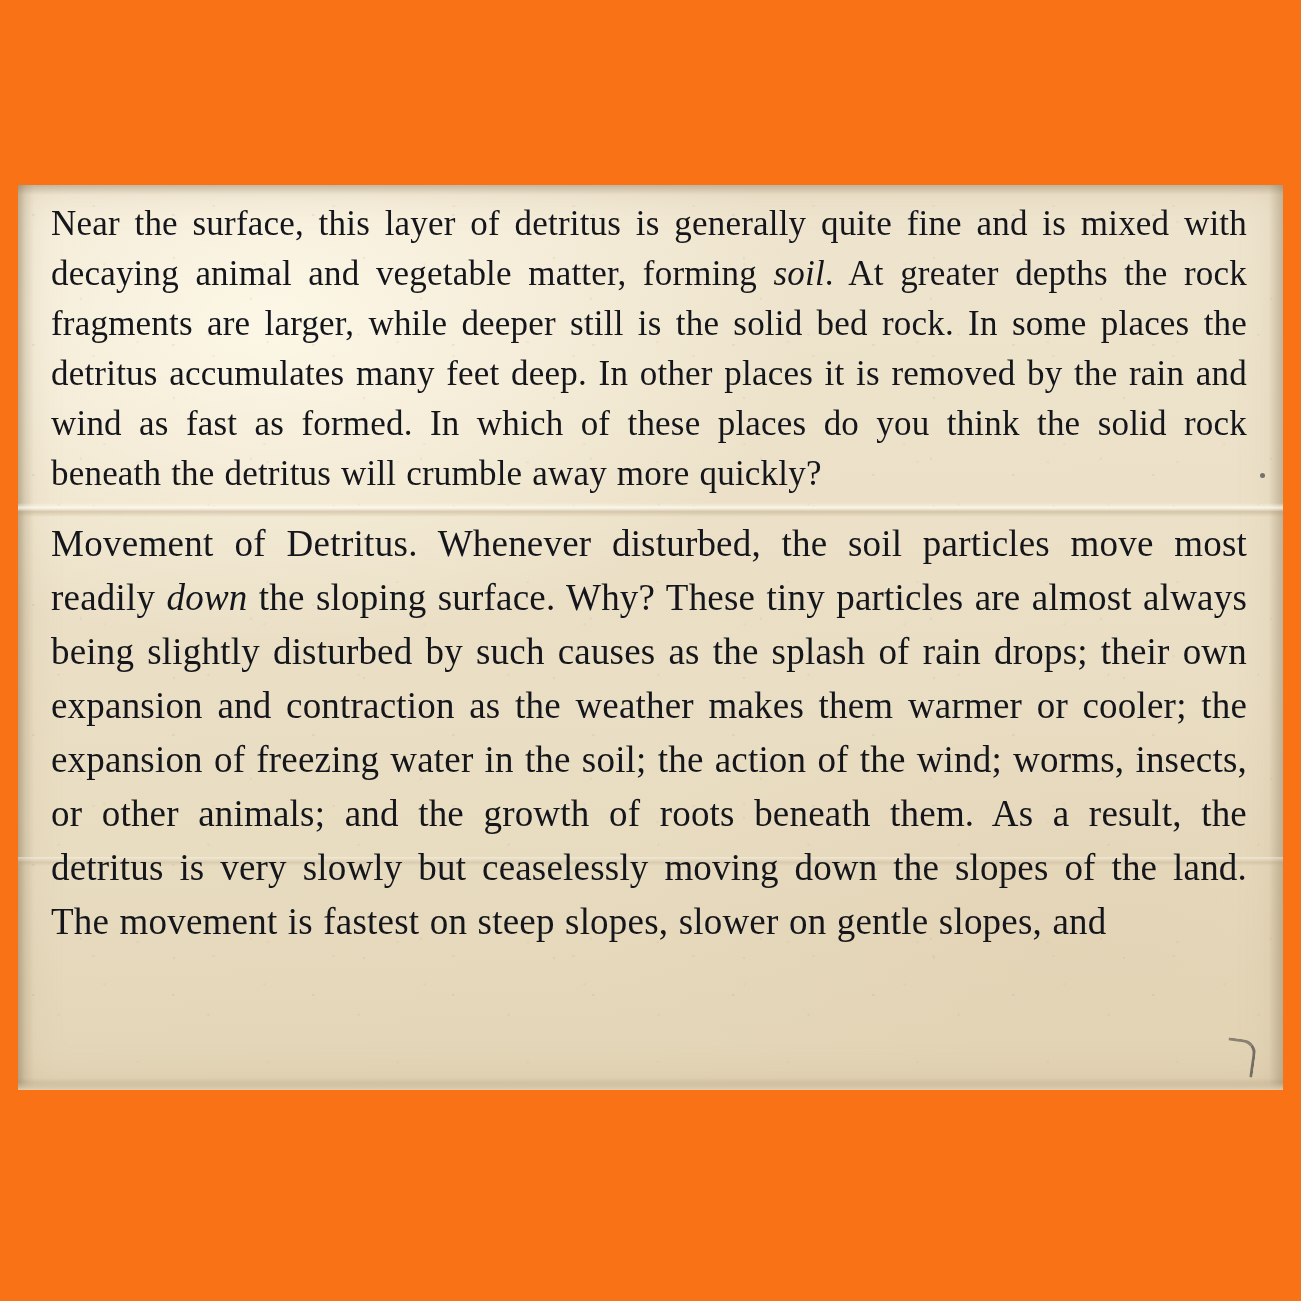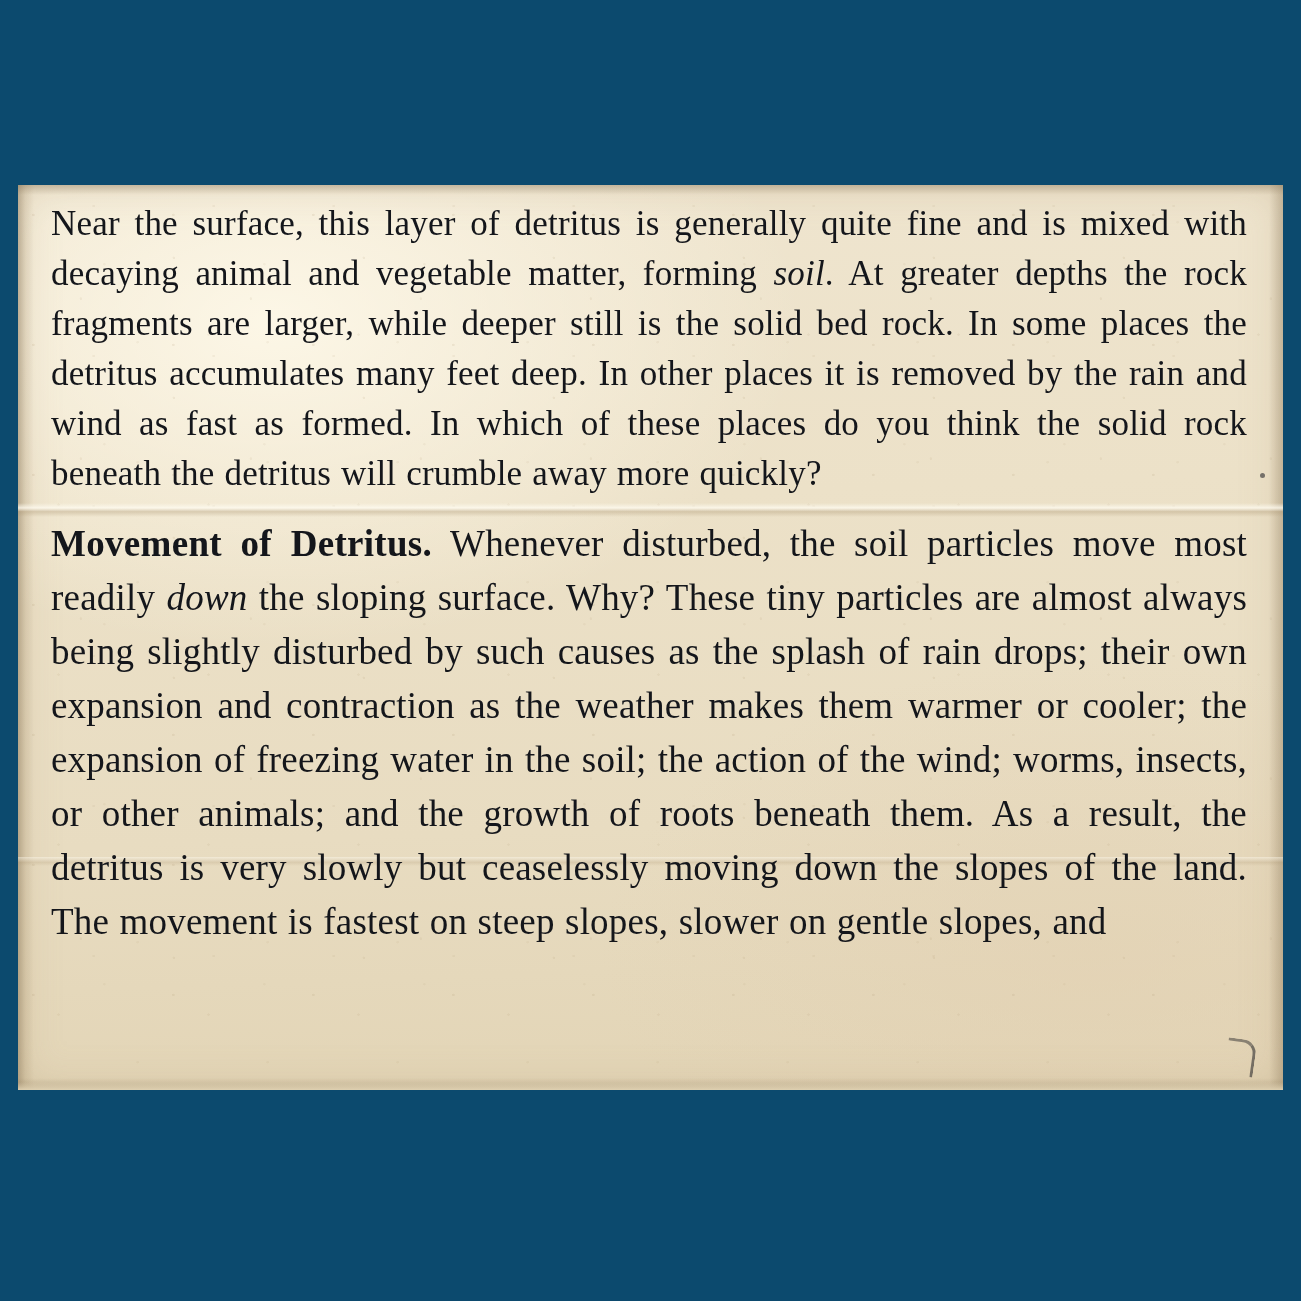--- a/index.html
+++ b/index.html
@@ -11,21 +11,21 @@
     height: 1301px;
     background: #ffffff;
     font-family: "Liberation Serif", serif;
     overflow: hidden;
   }
 
   #page {
     position: relative;
     width: 1301px;
     height: 1301px;
-    background: #0c4a6e;
+    background: #f97316;
   }
 
   
   #clipping {
     position: absolute;
     left: 18px;
     top: 185px;
     width: 1265px;
     height: 905px;
     background:
@@ -127,21 +127,21 @@
     line-height: 50px;
     letter-spacing: 0.2px;
     word-spacing: 1px;
   }
 
   #para-1 {
     margin-bottom: 18px;
   }
 
   .run-head {
-    font-weight: bold;
+    font-weight: normal;
     font-size: 37px;
     letter-spacing: 0.3px;
     margin-top: 8px;
   }
 
   .ital {
     font-style: italic;
   }
 
   

